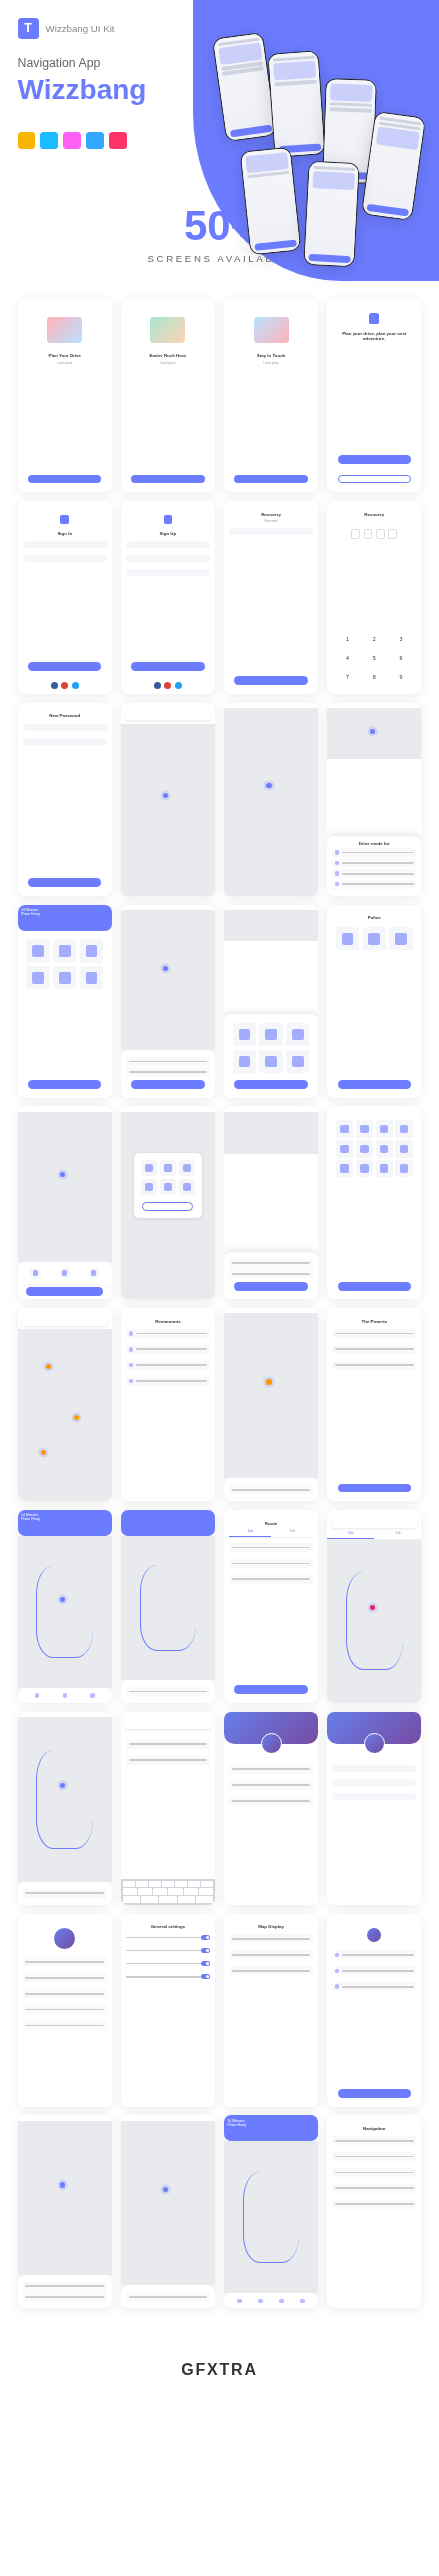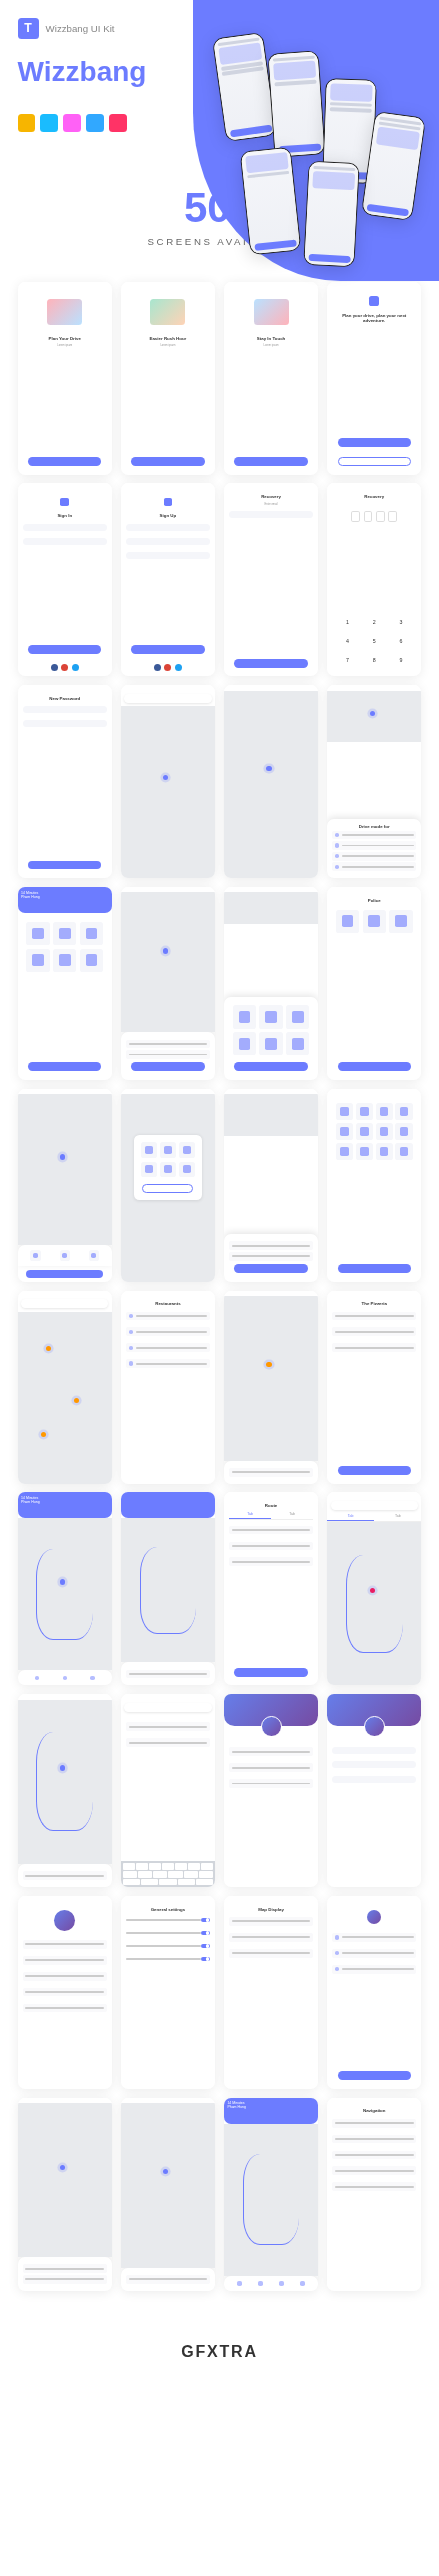--- a/index.html
+++ b/index.html
@@ -76,20 +76,21 @@
 <body>
 
 <div class="header">
   <div class="blob"></div>
   <div class="header-top">
     <div class="logo-icon">T</div>
     <div class="kit-name">Wizzbang
 UI Kit</div>
   </div>
   <div class="header-content">
+    <div class="subtitle">Navigation App</div>
     <div class="title">Wizzbang</div>
     <div class="tool-icons">
       <div class="tool-icon ti-sketch"></div>
       <div class="tool-icon ti-figma"></div>
       <div class="tool-icon ti-xd"></div>
       <div class="tool-icon ti-ps"></div>
       <div class="tool-icon ti-in"></div>
     </div>
   </div>
   <div class="phone-cluster">

